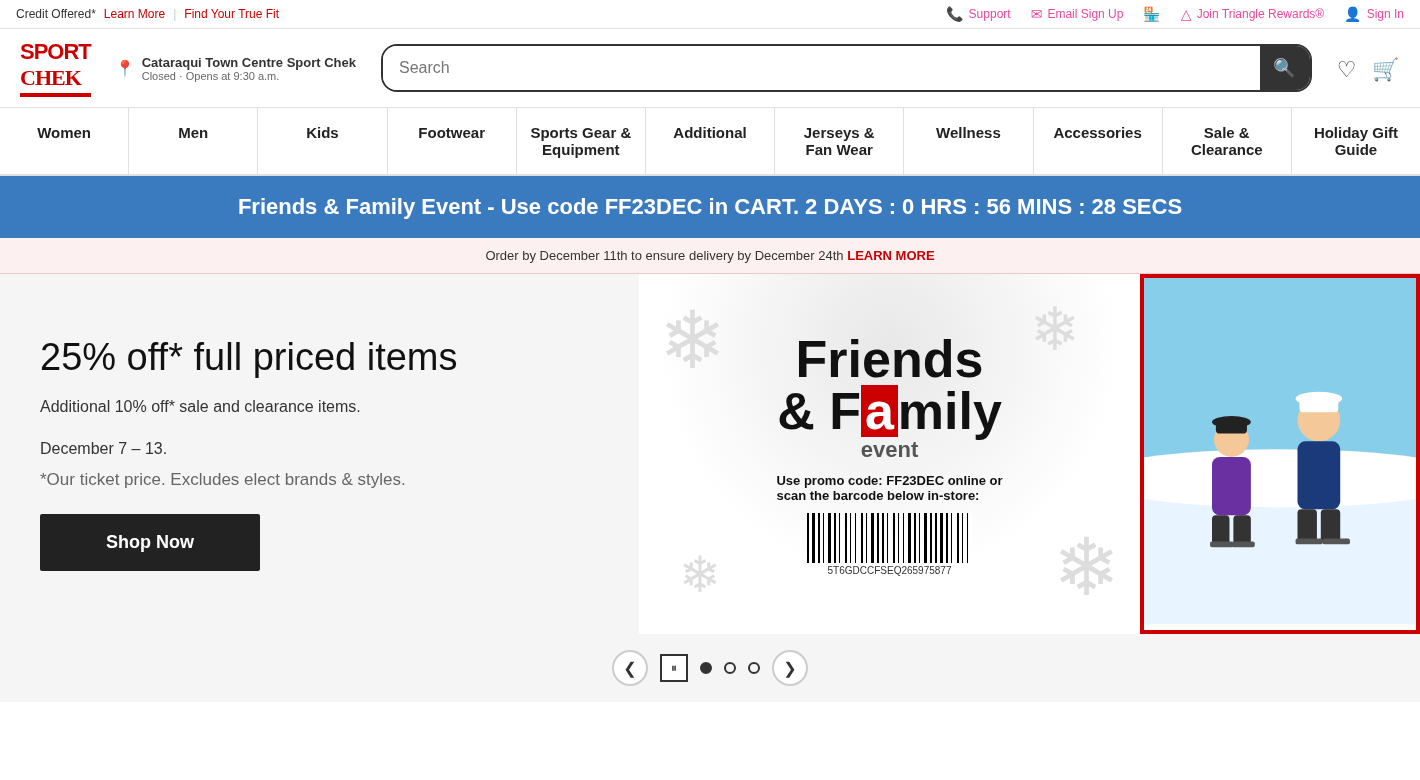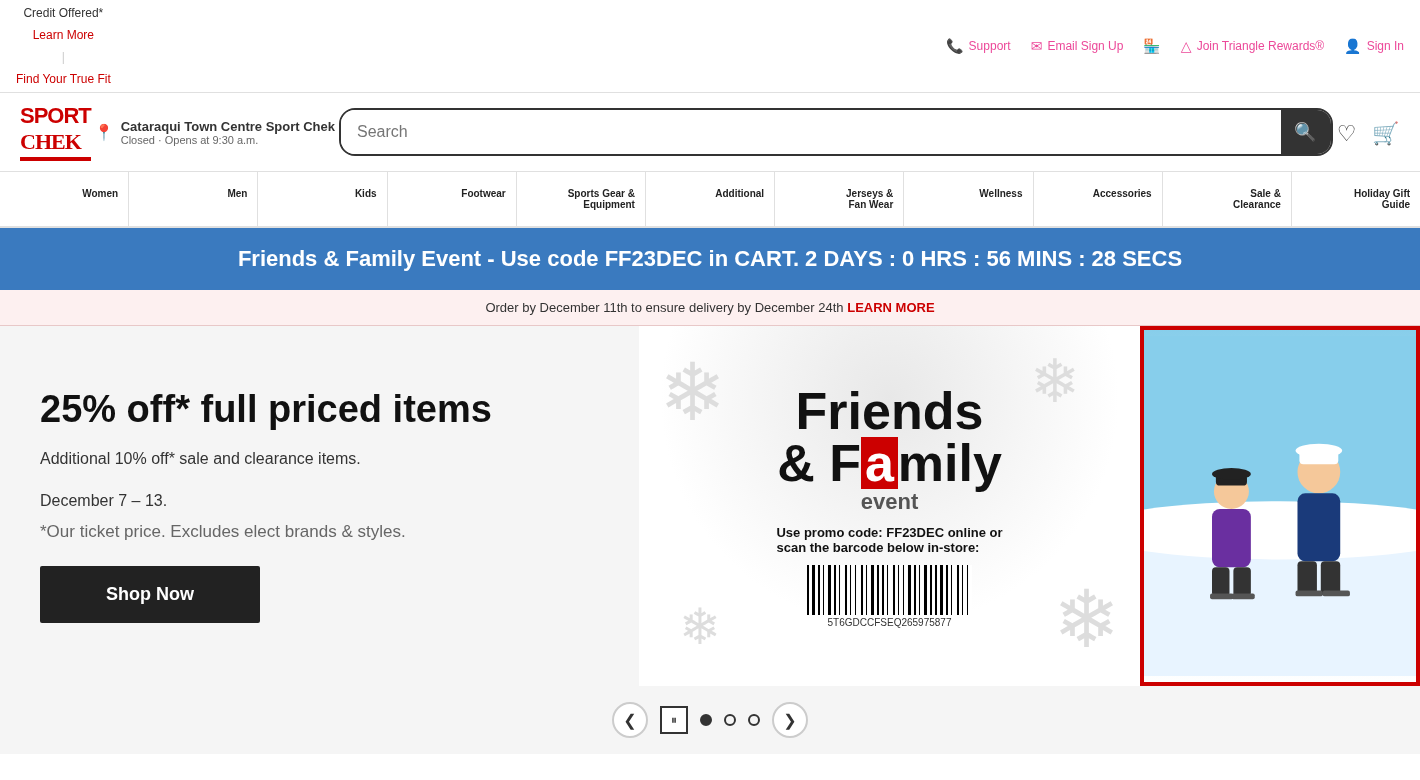--- a/index.html
+++ b/index.html
@@ -9,35 +9,35 @@
     .top-bar {
       background: #fff;
       border-bottom: 1px solid #e0e0e0;
       display: flex;
       align-items: center;
       justify-content: space-between;
       padding: 6px 16px;
       font-size: 12px;
       color: #333;
     }
-    .top-bar-left { display: flex; align-items: center; gap: 8px; flex-direction: column; }
+    .top-bar-left { display: flex; align-items: center; gap: 8px; }
     .top-bar-left .divider { color: #ccc; }
     .top-bar-left a { color: #cc0000; text-decoration: none; font-size: 12px; }
     .top-bar-right { display: flex; align-items: center; gap: 20px; }
     .top-bar-right .top-link {
       display: flex; align-items: center; gap: 5px;
       color: #ec4899; text-decoration: none; font-size: 12px; cursor: pointer;
     }
 
     
     .header {
       display: flex;
       align-items: center;
       padding: 10px 20px;
-      gap: 4px;
+      gap: 25px;
       background: #fff;
       border-bottom: 1px solid #e0e0e0;
     }
     .logo-area { display: flex; align-items: center; }
     .store-info {
       display: flex;
       align-items: center;
       gap: 6px;
       font-size: 13px;
       cursor: pointer;
@@ -87,22 +87,22 @@
 
     
     .nav {
       display: flex;
       background: #fff;
       border-bottom: 2px solid #e0e0e0;
     }
     .nav-item {
       flex: 1;
       padding: 16px 10px;
-      text-align: right;
-      font-size: 10px;
+      text-align: center;
+      font-size: 15px;
       font-weight: 600;
       color: #222;
       cursor: pointer;
       border-right: 1px solid #e0e0e0;
       user-select: none;
     }
     .nav-item:last-child { border-right: none; }
 
     
     .promo-banner {
@@ -135,21 +135,21 @@
     }
     .hero-left {
       flex: 0 0 45%;
       padding: 50px 40px;
       display: flex;
       flex-direction: column;
       justify-content: center;
     }
     .hero-title {
       font-size: 38px;
-      font-weight: 700;
+      font-weight: 400;
       color: #111;
       margin-bottom: 20px;
       line-height: 1.1;
     }
     .hero-subtitle {
       font-size: 16px;
       color: #333;
       margin-bottom: 24px;
     }
     .hero-date {

